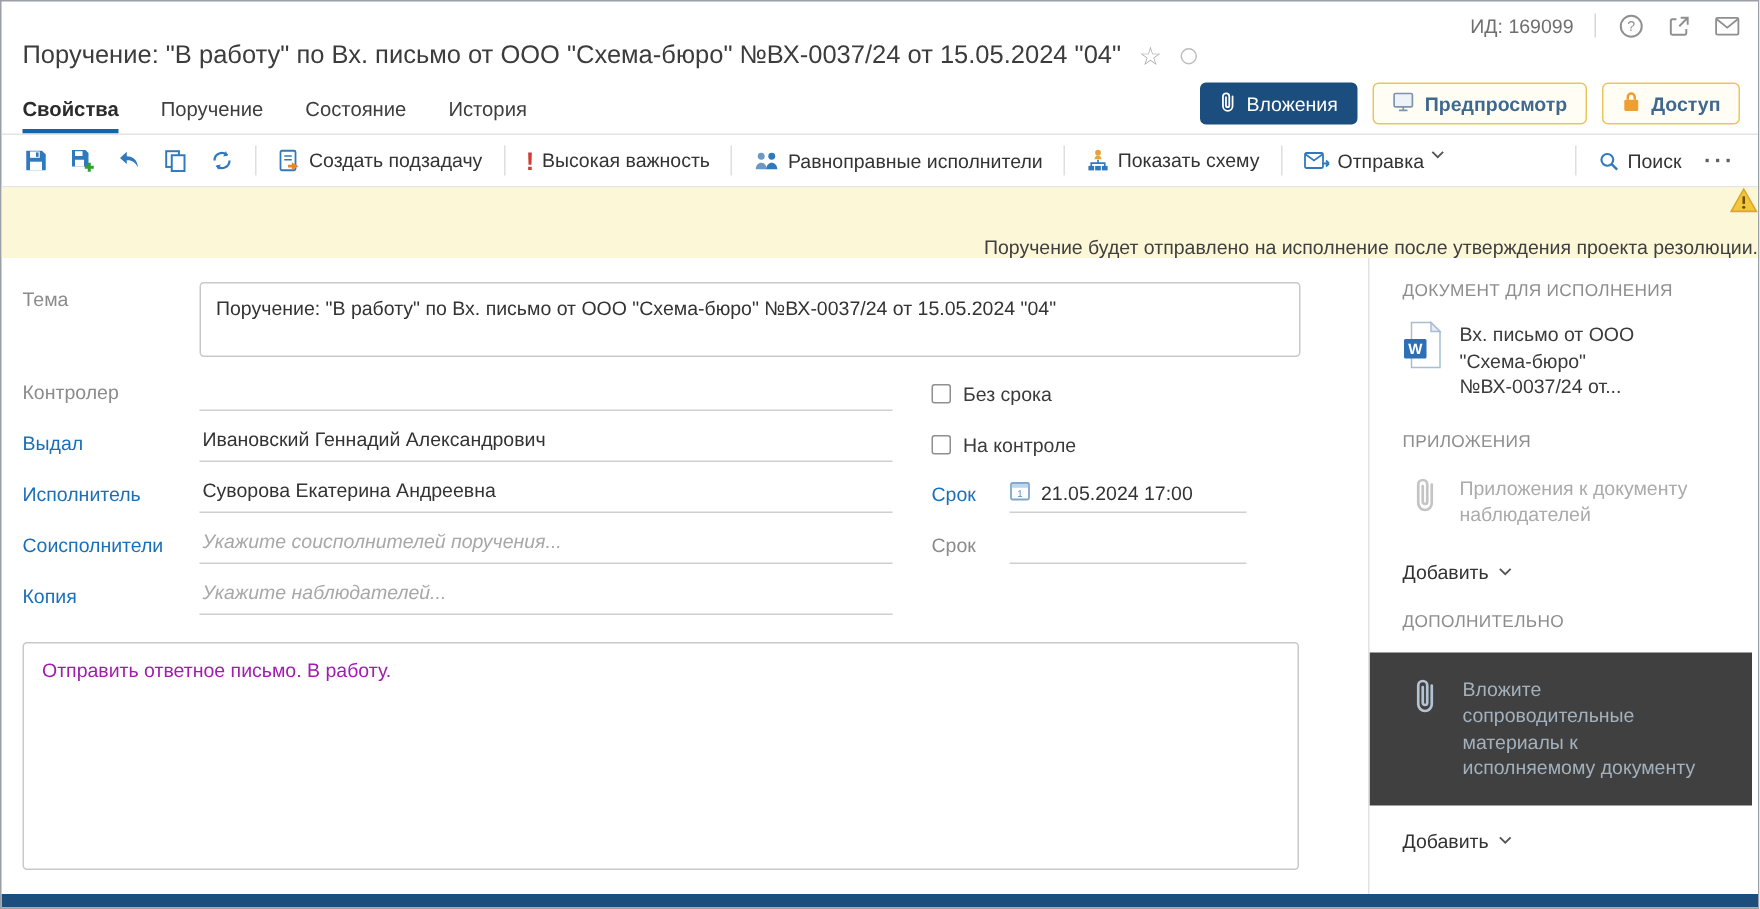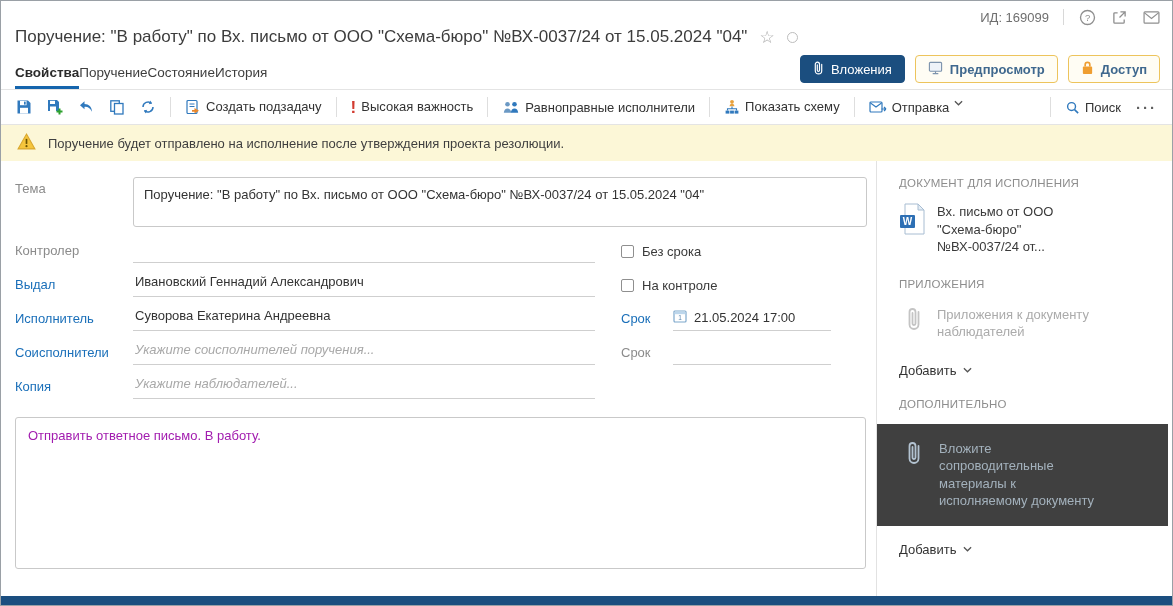--- a/index.html
+++ b/index.html
@@ -11,38 +11,38 @@
   .meta-row { display: flex; justify-content: flex-end; align-items: center; gap: 14px; height: 20px; color: #6f6f6f; font-size: 13px; }
   .vsep { width: 1px; height: 16px; background: #d8d8d8; }
   .icon-btn { display: flex; align-items: center; justify-content: center; width: 18px; height: 18px; cursor: pointer; }
   .title-row { display: flex; align-items: center; gap: 12px; }
   .title-row h1 { font-size: 17px; font-weight: 400; color: #3c3c3c; margin: 0; white-space: nowrap; }
   .star { color: #a9a9a9; font-size: 17px; line-height: 1; cursor: pointer; }
   .circ { width: 11px; height: 11px; border: 1.5px solid #bdbdbd; border-radius: 50%; cursor: pointer; }
 
   
   .tabs-row { display: flex; align-items: flex-end; padding: 8px 12px 0 14px; }
-  .tabs { display: flex; align-items: flex-end; }
+  .tabs { display: flex; gap: 28px; align-items: flex-end; }
   .tab { font-size: 13.5px; color: #3e3e3e; padding-bottom: 9px; cursor: pointer; white-space: nowrap; }
   .tab.active { font-weight: 700; color: #2b2b2b; border-bottom: 3px solid #1565ad; padding-bottom: 6px; }
   .tab-actions { margin-left: auto; display: flex; gap: 10px; align-items: center; padding-bottom: 6px; }
   .btn { display: flex; align-items: center; gap: 7px; height: 28px; padding: 0 12px; border-radius: 4px; font-size: 13px; cursor: pointer; border: 1px solid transparent; white-space: nowrap; }
   .btn-navy { background: #1b4e7f; color: #fff; border-color: #1b4e7f; }
   .btn-yellow { background: #fffdf4; border-color: #edc45c; color: #3f688e; font-weight: bold; }
 
   
   .toolbar { display: flex; align-items: center; gap: 5px; height: 36px; padding: 0 10px; border-top: 1px solid #e4e4e4; border-bottom: 1px solid #e4e4e4; }
   .tool { display: flex; gap: 5px; padding: 4px 5px; border-radius: 3px; cursor: pointer; font-size: 13px; color: #333; white-space: nowrap; }
   .sep { width: 1px; height: 20px; background: #dedede; margin: 0 4px; }
   .excl { color: #d23b30; font-weight: 700; font-size: 17px; line-height: 1; }
   .more { color: #5f5f5f; font-weight: 700; font-size: 15px; letter-spacing: 2px; }
   .push-right { margin-left: auto; }
 
   
-  .warning { display: flex; align-items: center; gap: 12px; background: #fcf7d7; min-height: 36px; padding: 0 16px; font-size: 13px; color: #3f3f3f; }
+  .warning { display: flex; align-items: flex-end; gap: 12px; background: #fcf7d7; min-height: 36px; padding: 0 0; font-size: 13px; color: #3f3f3f; flex-direction: column; }
 
   
   .content { flex: 1; display: flex; min-height: 0; }
   .form-area { flex: 1; padding: 16px 0 0 14px; }
   .frow { display: flex; align-items: flex-end; margin-bottom: 11px; font-size: 13px; }
   .frow.tema { align-items: flex-start; margin-bottom: 13px; }
   .flabel { width: 118px; color: #8b8b8b; padding-bottom: 5px; flex-shrink: 0; }
   .frow.tema .flabel { padding-top: 4px; }
   .flabel.req { color: #1a6fb9; }
   .fvalue { width: 462px; border-bottom: 1px solid #cfcfcf; padding: 0 2px 5px; min-height: 23px; color: #333; }
@@ -51,21 +51,21 @@
   .cb { width: 13px; height: 13px; border: 1px solid #8f8f8f; border-radius: 2px; background: #fff; flex-shrink: 0; margin-bottom: 5px; cursor: pointer; }
   .cb-label { color: #3a3a3a; padding-bottom: 4px; }
   .sm-label { width: 44px; color: #1a6fb9; padding-bottom: 5px; }
   .sm-label.gray { color: #8b8b8b; }
   .date-field { display: flex; align-items: center; gap: 7px; width: 158px; border-bottom: 1px solid #cfcfcf; padding-bottom: 4px; color: #333; cursor: text; }
   .empty-field { width: 158px; border-bottom: 1px solid #cfcfcf; height: 22px; }
   .tema-box { width: 734px; min-height: 50px; border: 1px solid #c9c9c9; border-radius: 3px; padding: 8px 10px; color: #333; line-height: 1.35; background: #fff; }
   .note-box { width: 851px; height: 152px; border: 1px solid #c9c9c9; border-radius: 3px; margin-top: 18px; padding: 10px 12px; font-size: 13px; color: #a21caf; background: #fff; }
 
   
-  .sidebar { width: 296px; border-left: 1px solid #e2e2e2; padding: 16px 20px 0 22px; overflow: hidden; font-size: 13px; flex-shrink: 0; }
+  .sidebar { width: 260px; border-left: 1px solid #e2e2e2; padding: 16px 20px 0 22px; overflow: hidden; font-size: 13px; flex-shrink: 0; }
   .side-h { font-size: 11.5px; color: #8d8d8d; margin: 0 0 14px; letter-spacing: .2px; font-weight: 400; }
   .doc-item { display: flex; gap: 12px; margin-bottom: 22px; cursor: pointer; }
   .doc-title { color: #3a3a3a; line-height: 1.35; width: 160px; }
   .empty-attach { display: flex; gap: 14px; align-items: flex-start; color: #ababab; margin: 16px 0 22px; padding-left: 6px; }
   .empty-attach .txt { width: 170px; line-height: 1.35; }
   .add-btn { display: flex; align-items: center; gap: 7px; color: #333; cursor: pointer; margin-bottom: 20px; }
   .hint-box { background: #404040; margin: 0 -16px 16px -22px; padding: 16px 16px 16px 28px; display: flex; gap: 16px; color: #a3b1bc; align-items: flex-start; }
   .hint-box .txt { width: 158px; line-height: 1.35; }
 
   .bottom-bar { height: 9px; background: #1b4e7f; flex-shrink: 0; }

